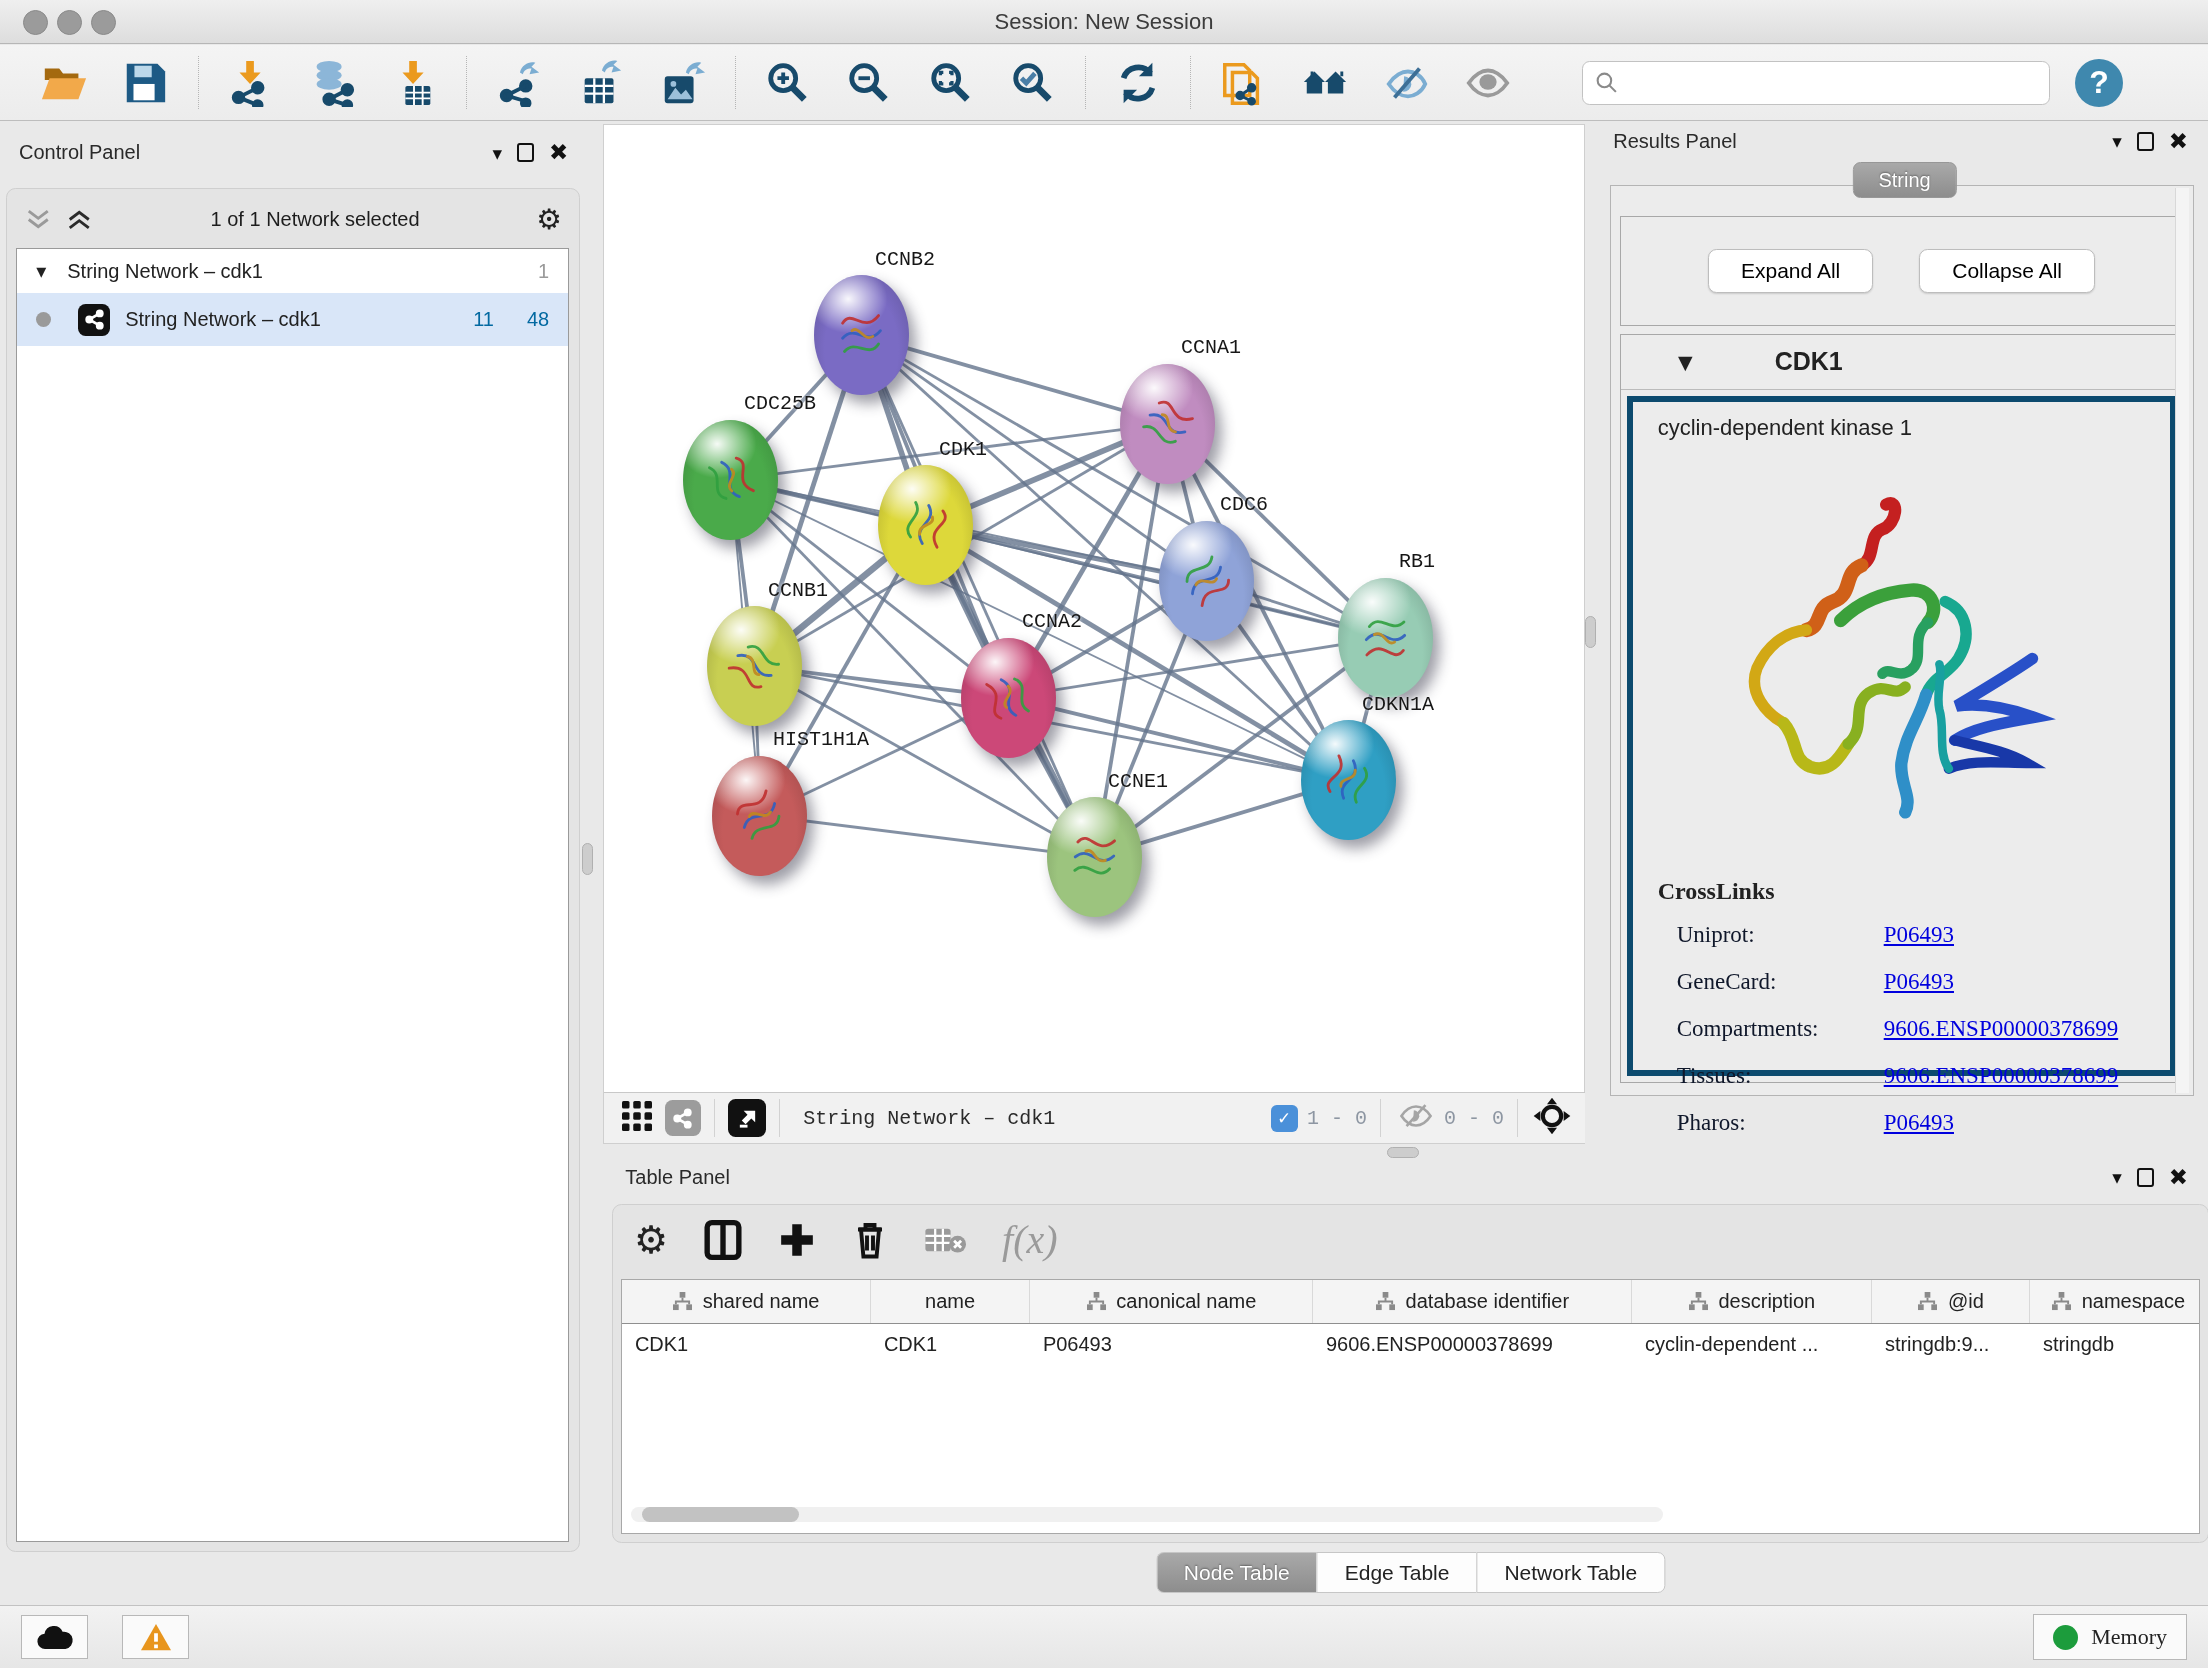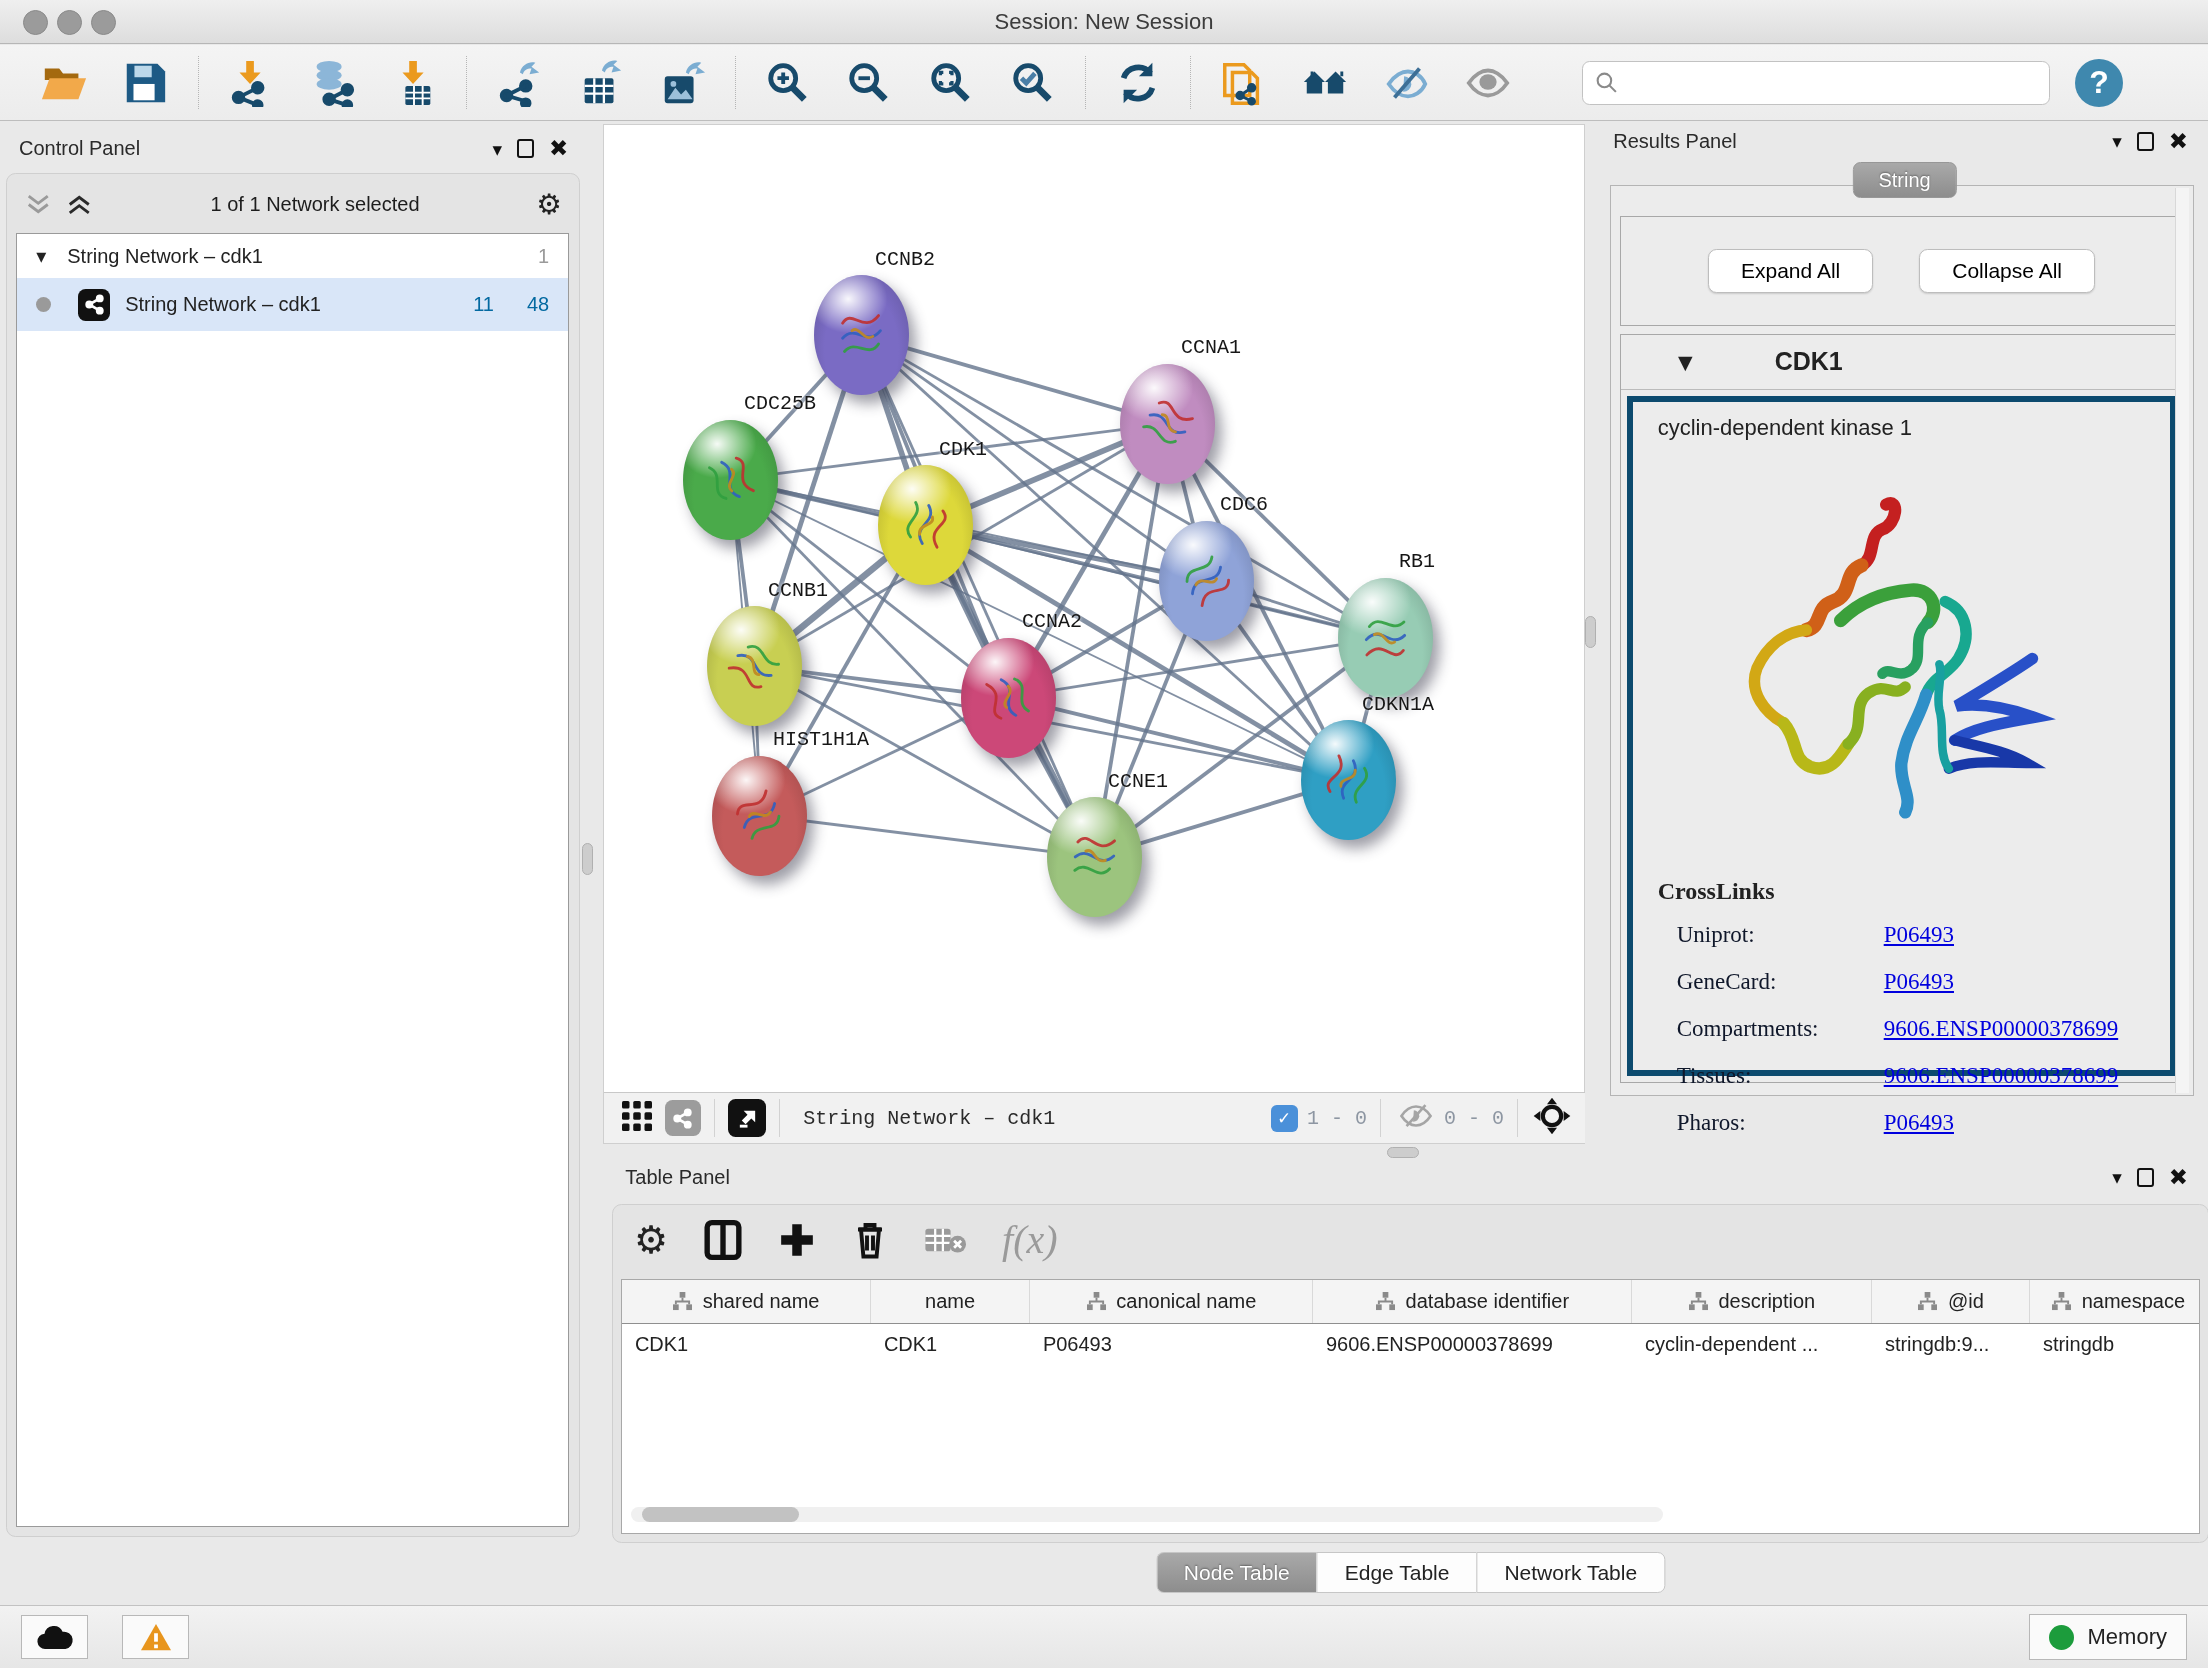--- a/index.html
+++ b/index.html
@@ -33,21 +33,21 @@
   
   .panel-title { font-size:20px; color:#2a2a2a; }
   .win-icons { display:flex; align-items:center; gap:15px; }
   .wi-min { font-size:19px; color:#111; }
   .wi-float { width:17px; height:19px; border:2.4px solid #111; border-radius:2.9px; }
   .wi-close { font-size:23px; color:#111; font-weight:bold;
     font-family:"DejaVu Sans",sans-serif; line-height:1; }
   .uni { font-family:"DejaVu Sans",sans-serif; }
   
   #control-panel { position:absolute; left:5.7px; top:126px; width:574px; height:1466px; }
-  #cp-header { display:flex; justify-content:space-between; align-items:flex-end; padding:0 11.4px 0 13.3px; height:34px;}
+  #cp-header { display:flex; justify-content:space-between; align-items:flex-start; padding:0 11.4px 0 13.3px; height:34px;margin-top:15px;}
   #cp-tabs { display:flex; margin:9.5px 0 0 53px; }
   .seg-tab { border:1px solid #c6c6c6; background:#fdfdfd; padding:6.7px 28.5px;
     font-size:20px; border-right:none; }
   .seg-tab:first-child { border-radius:7.6px 0 0 7.6px; }
   .seg-tab:last-child { border-radius:0 7.6px 7.6px 0; border-right:1px solid #c6c6c6; }
   .seg-tab.active { background:linear-gradient(#a9a9a9,#8d8d8d); color:#fff;
     text-shadow:0 -1px 1.9px rgba(0,0,0,.4); }
   #cp-body { margin-top:13.3px; border:1px solid #cfcfcf; border-radius:9.5px;
     background:#e4e4e4; padding:9.5px 0 0 0; height:1364px; }
   #cp-toolrow { display:flex; align-items:center; height:42px; padding:0 17px; }
@@ -137,21 +137,21 @@
   td { height:42px; font-size:20px; padding:0 13.3px; white-space:nowrap; overflow:hidden; }
   #tbl-hscroll { position:absolute; left:9.5px; bottom:11.4px; width:1032px; height:15px;
     background:#f0f0f0; border-radius:7.6px; }
   #tbl-hscroll .thumb { position:absolute; left:11.4px; width:157px; height:15px;
     background:#c2c2c2; border-radius:7.6px; }
   #tp-tabs { position:absolute; left:50%; transform:translateX(-50%); bottom:5.7px; display:flex; }
   #tp-tabs .seg-tab { padding:7.6px 27px; font-size:21px; }
   
   #status-bar { position:absolute; left:0; top:1605px; width:2208px; height:63px;
     background:linear-gradient(#f2f2f2,#e6e6e6); border-top:1px solid #c2c2c2;
-    display:flex; align-items:center; padding:0 21px; }
+    display:flex; align-items:center; padding:0 21px;font-family:Liberation Serif, serif; }
   .sb-btn { width:67px; height:44px; border:1.9px solid #b8b8b8; background:#fafafa;
     display:flex; align-items:center; justify-content:center; margin-right:34px; }
   #memory-btn { margin-left:auto; height:46px; border:1.9px solid #b8b8b8; background:#fafafa;
     display:flex; align-items:center; gap:13.3px; padding:0 19px; font-size:22px; }
   #memory-btn .dot { width:25px; height:25px; border-radius:50%; background:#1c9c3c; }
 </style>
 </head>
 <body>
 
 <div id="window">

